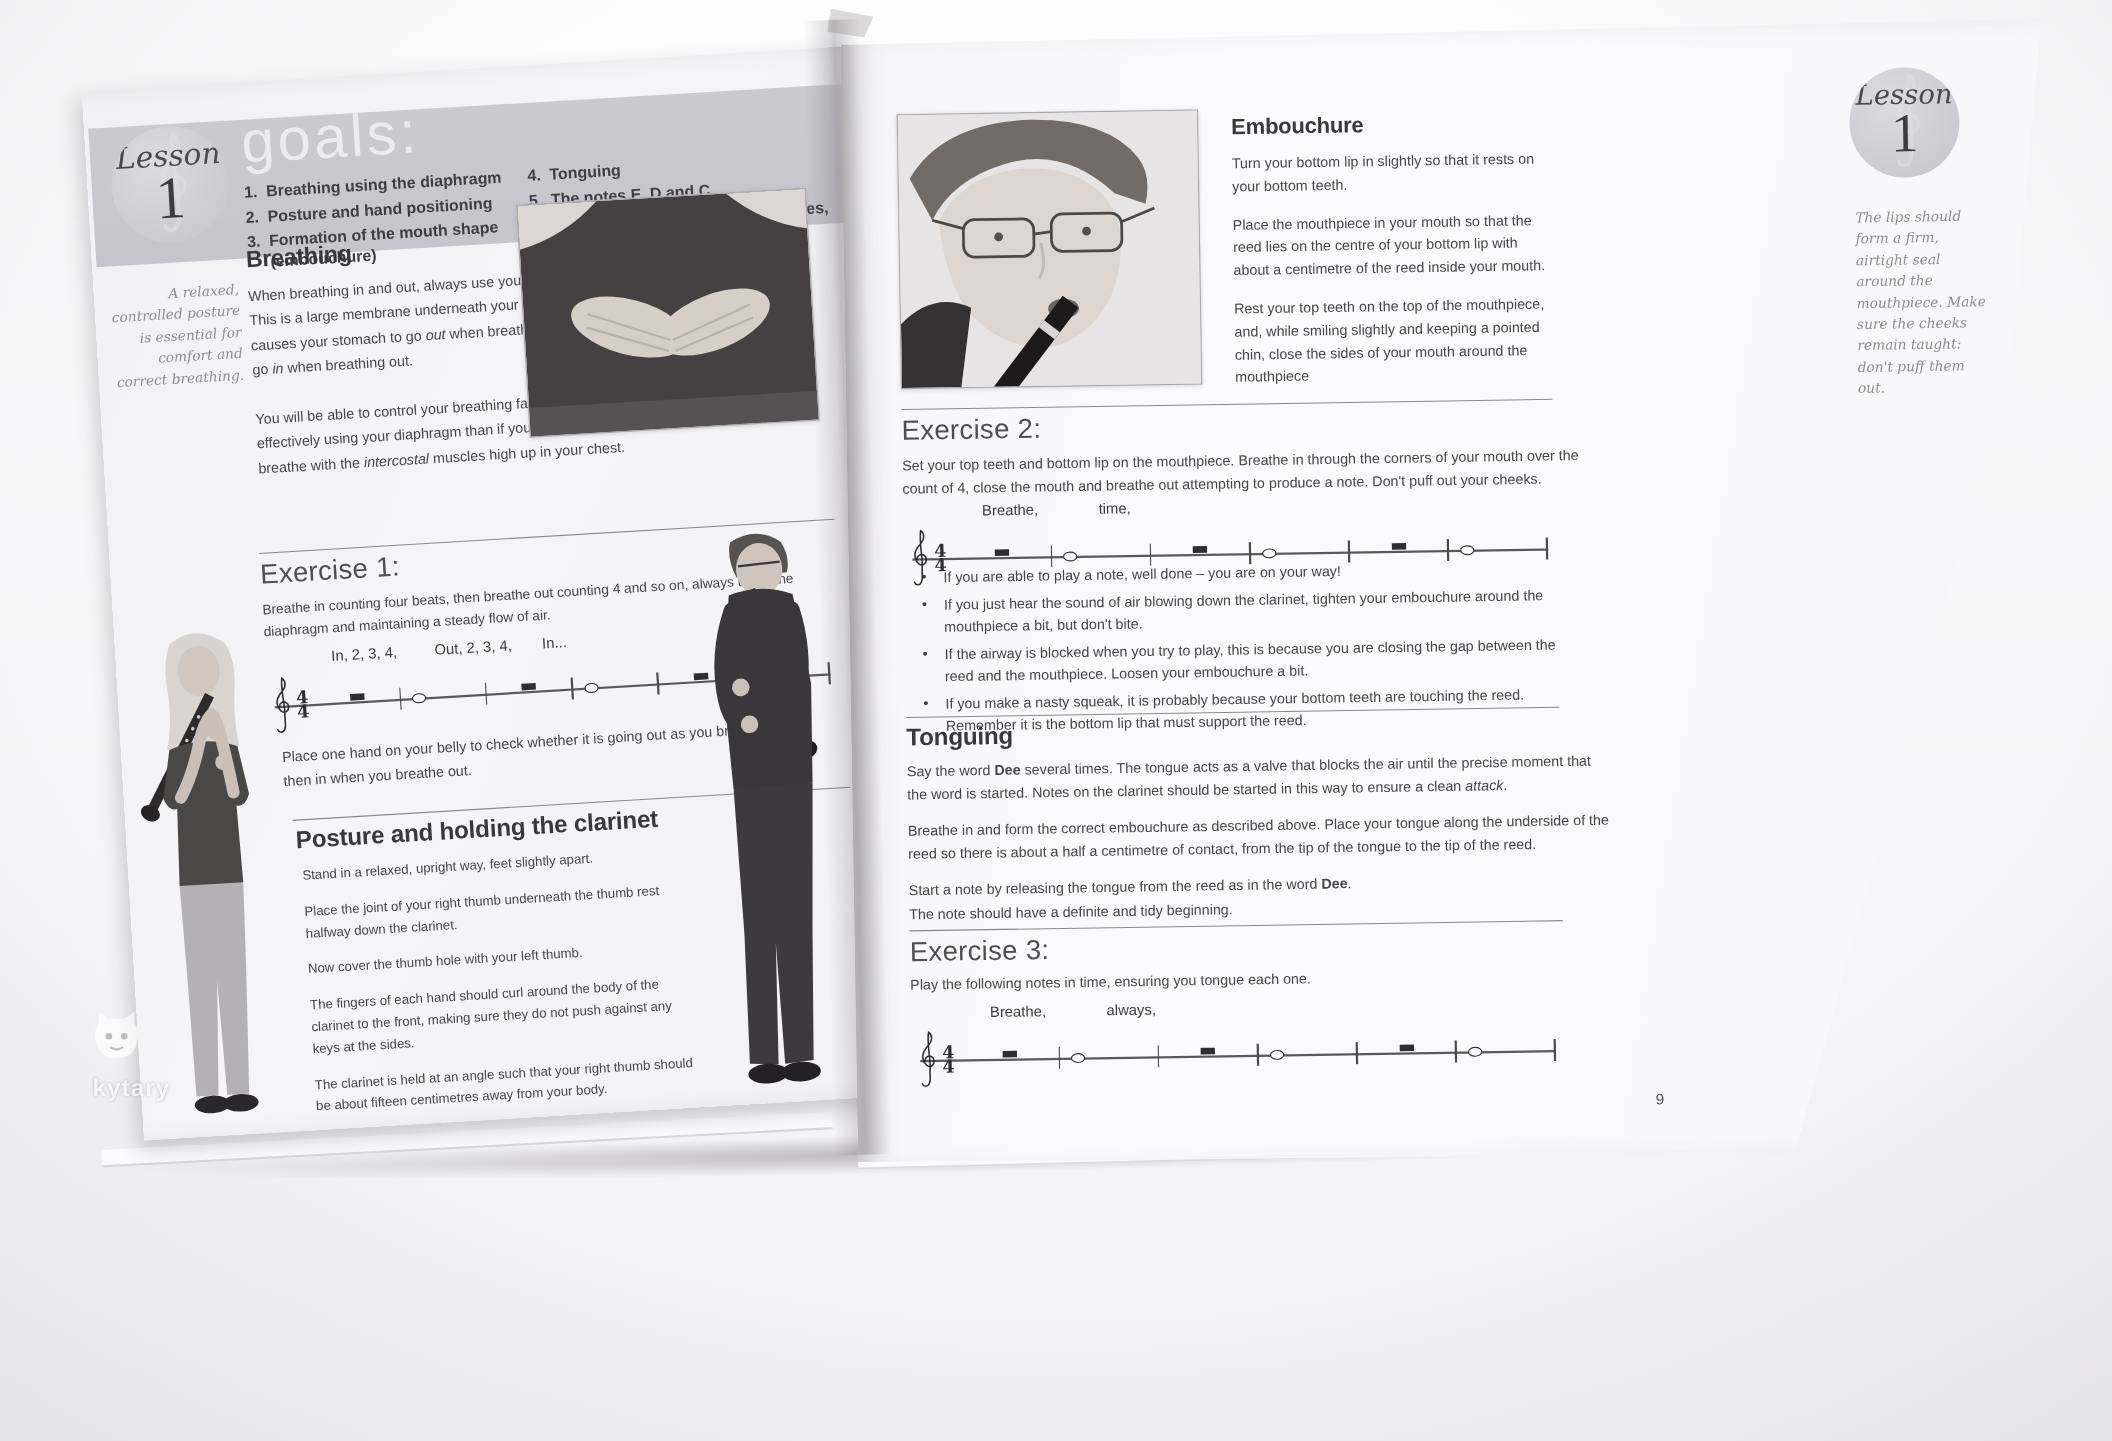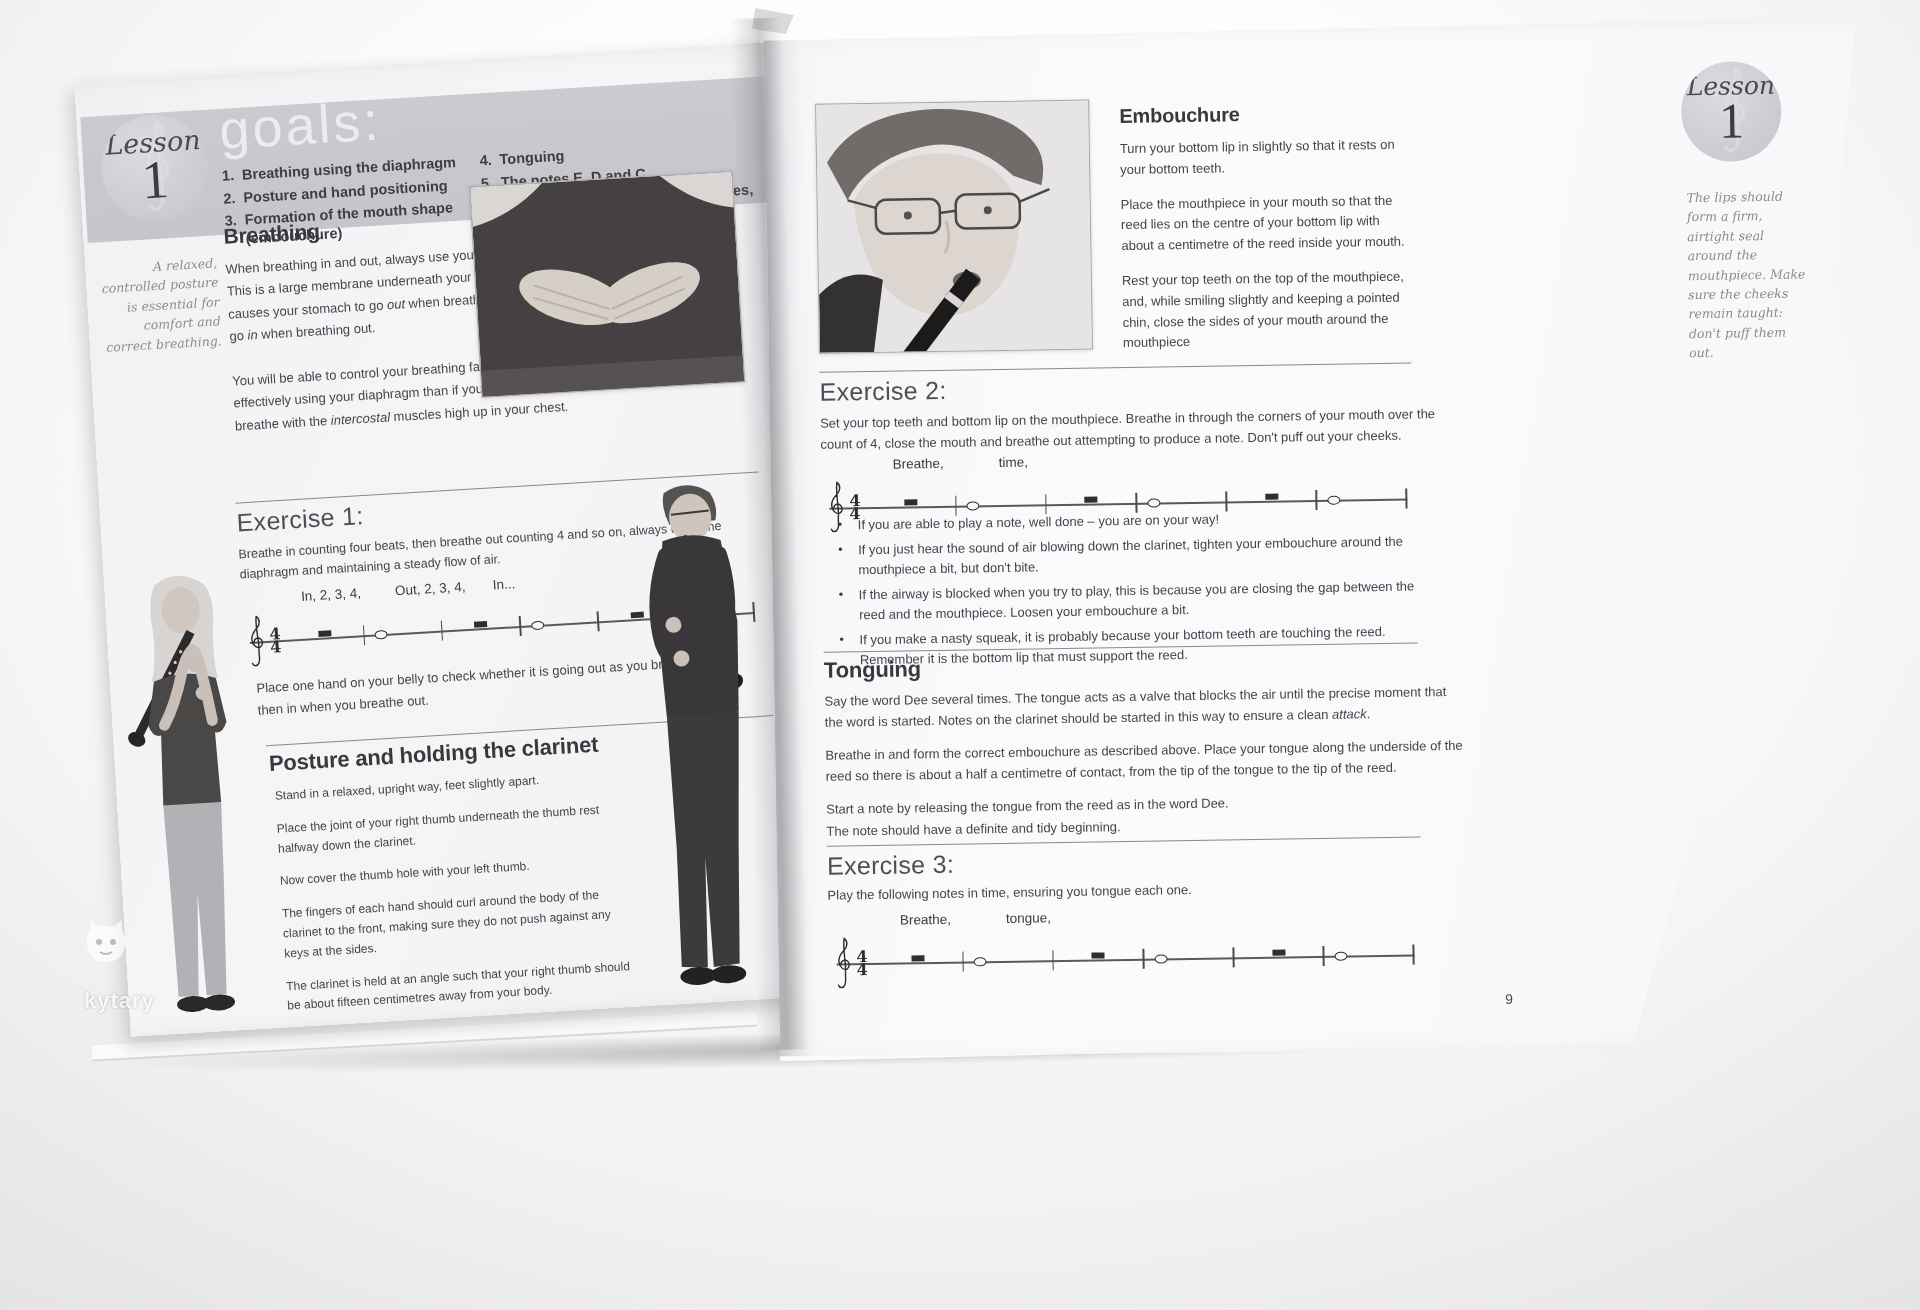--- a/index.html
+++ b/index.html
@@ -37,21 +37,21 @@
     transform:rotate(-1.6deg); pointer-events:none; }
   .spine-notch { position:absolute; left:752px; top:8px; width:42px; height:26px; z-index:3;
     background:#76717474; clip-path:polygon(8% 0,100% 28%,80% 100%,0 80%); opacity:.55; }
 
   
   .h-section { font-weight:800; color:#39383c; letter-spacing:-0.2px; }
   .h-exercise { font-weight:400; color:#4f4e52; font-size:25px; letter-spacing:.3px; }
   .body-txt { font-size:13px; line-height:1.72; color:#46454a; }
   .rule { position:absolute; height:1px; background:#8a888c; }
   .st-i { font-style:italic; }
-  .st-b { font-weight:400; }
+  .st-b { font-weight:700; }
   .serif-note { font-family:"DejaVu Serif","Liberation Serif",serif; font-style:italic;
     font-size:12.5px; line-height:1.55; color:#8f8c90; }
 
   
   .badge { position:absolute; border-radius:50%;
     background:radial-gradient(circle at 38% 32%, #dcdbe0 0%, #cfced4 55%, #c6c5cb 100%);
     display:flex; flex-direction:column; align-items:center; justify-content:flex-start; overflow:hidden; }
   .badge .ghost-clef { position:absolute; left:50%; top:4%; transform:translateX(-42%); opacity:.5; }
   .badge .b-word { font-family:"DejaVu Serif","Liberation Serif",serif; font-style:italic;
     font-size:27px; color:#4a494d; margin-top:12px; z-index:1; }
@@ -98,21 +98,21 @@
   .emb-para { margin-bottom:14px; }
   .bullet-list { list-style:none; }
   .bullet-list li { position:relative; padding-left:28px; font-size:13px; line-height:1.58;
     color:#45444a; margin-bottom:4px; }
   .bullet-list li::before { content:"•"; position:absolute; left:8px; top:-1px; color:#3c3b3f; }
 
   .page-num { font-size:14px; color:#4a494d; }
 
   
   .watermark { position:absolute; left:84px; top:916px; z-index:6; opacity:.9; }
-  .wm-text { display:block; margin-top:20px; font-size:22px; font-weight:700; letter-spacing:1px;
+  .wm-text { display:block; margin-top:7px; font-size:22px; font-weight:700; letter-spacing:1px;
     color:rgba(255,255,255,0.88); text-shadow:0 0 3px rgba(120,117,122,0.55); }
 </style>
 </head>
 <body>
 
 <div class="vignette"></div>
 <div class="book-shadow"></div>
 <div class="stack-left"></div>
 <div class="stack-right"></div>
 <div class="spine-notch"></div>
@@ -396,21 +396,21 @@
   <div class="body-txt" style="position:absolute; left:50px; top:766px; width:640px; line-height:1.6;"><span>Start a note by releasing the tongue from the reed as in the word </span><span class="st-b">Dee</span><span>.</span></div>
   <div class="body-txt" style="position:absolute; left:50px; top:788px; width:640px; line-height:1.6;">The note should have a definite and tidy beginning.</div>
 
   <div class="rule" style="left:50px; top:812px; width:594px;"></div>
   <div class="h-exercise" style="position:absolute; left:50px; top:818px;">Exercise 3:</div>
   <div class="body-txt" style="position:absolute; left:50px; top:852px; width:640px; line-height:1.6;">Play the following notes in time, ensuring you tongue each one.</div>
 
   <div class="staff-block" style="left:56px; top:880px; width:580px;">
     <div class="staff-labels">
       <span class="sl" style="left:66px;">Breathe,</span>
-      <span class="sl" style="left:172px;">tongue,</span>
+      <span class="sl" style="left:172px;">always,</span>
     </div>
     <div class="staff">
       <svg class="clef-svg" width="18" height="54" viewBox="0 0 20 60">
         <path d="M11 2 C15 5 15 11 11 15 C6 20 4 24 5 29 C6 35 11 38 14 36 C17 34 17 29 14 27 C11 25 7 27 7 31 M11 2 C9 14 13 30 12 40 C11.5 47 13 50 11 54 C9 58 5 57 4 54" fill="none" stroke="#2f2d30" stroke-width="1.6" stroke-linecap="round"></path>
       </svg>
       <div class="ts">
         <span>4</span>
         <span>4</span>
       </div>
       <div class="measures">

